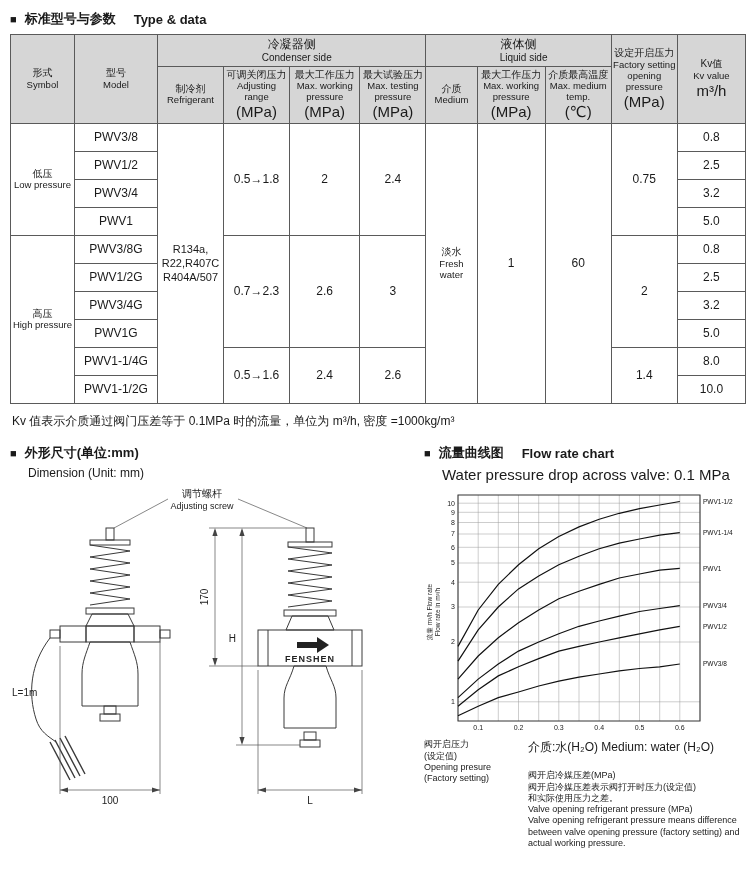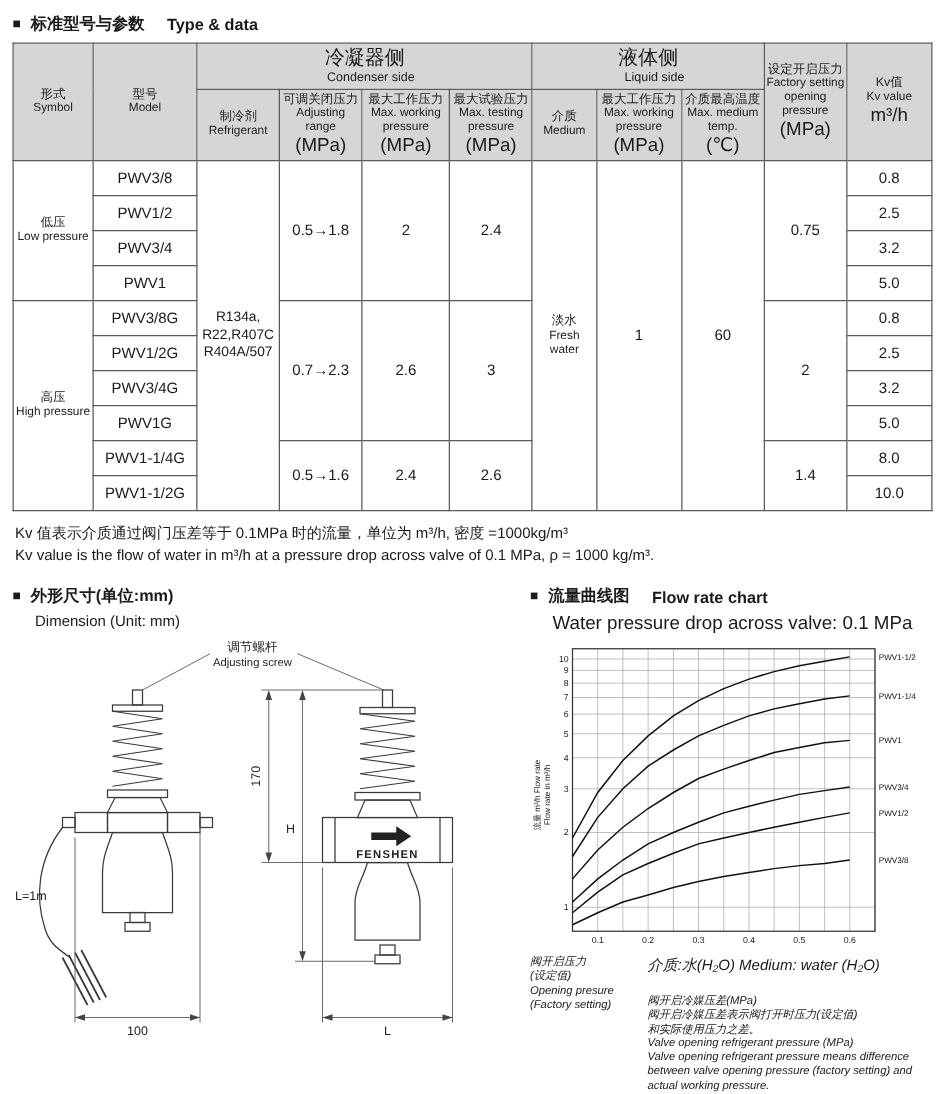--- a/index.html
+++ b/index.html
@@ -13,32 +13,32 @@
   .sub { font-size:12px; margin:-2px 0 4px 18px; }
   .sub.small { font-size:15px; }
 
   table.spec { border-collapse:collapse; width:100%; table-layout:fixed; }
   .spec th, .spec td { border:1px solid #5a5a5a; text-align:center; vertical-align:middle; padding:2px 1px; overflow:hidden; }
   .spec th { background:#d6d6d6; font-weight:normal; }
   .spec td { font-size:12px; height:28px; background:#fff; }
   .zh { display:block; font-size:10px; line-height:1.25; }
   .en { display:block; font-size:9.5px; line-height:1.15; }
   .unit { display:block; font-size:15px; line-height:1.2; }
-  .band .zh { font-size:16px; }
+  .band .zh { font-size:12px; }
   .band .en { font-size:10px;padding-left:10px; }
   .refr .line { display:block; font-size:11px; line-height:1.3; }
 
   .kv-note { margin:8px 2px 2px; }
   .kv-note div { font-size:12px; line-height:1.55; }
 
   .bottom { display:flex; margin-top:10px; }
   .left-col { width:414px; flex:0 0 414px; }
   .right-col { width:322px; flex:0 0 322px; }
 
-  .chart-foot { display:flex; gap:6px; margin-top:-2px;font-style:italic; }
+  .chart-foot { display:flex; gap:16px; margin-top:-2px; }
   .xlabel-block { width:88px; flex:0 0 88px; }
   .xlabel-block div { font-size:9px; line-height:1.25; }
   .foot-right { flex:1; }
   .medium-note { font-size:12px; margin-bottom:14px; }
   .note-line { font-size:9px; line-height:1.25; }
 
   svg text { font-family:"Liberation Sans","DejaVu Sans",sans-serif; }
 </style>
 </head>
 <body>
@@ -200,21 +200,20 @@
       </tr>
       <tr>
         <td>PWV1-1/2G</td>
         <td>10.0</td>
       </tr>
     </tbody>
   </table>
 
   <div class="kv-note">
     <div>Kv 值表示介质通过阀门压差等于 0.1MPa 时的流量，单位为 m³/h, 密度 =1000kg/m³</div>
-    <div>Kv value is the flow of water in m³/h at a pressure drop across valve of 0.1 MPa, ρ = 1000 kg/m³.</div>
   </div>
 
   <div class="bottom">
 
     <div class="left-col">
       <div class="sec-head">
         <span class="bullet">■</span>
         <span>外形尺寸(单位:mm)</span>
       </div>
       <div class="sub">Dimension (Unit: mm)</div>

